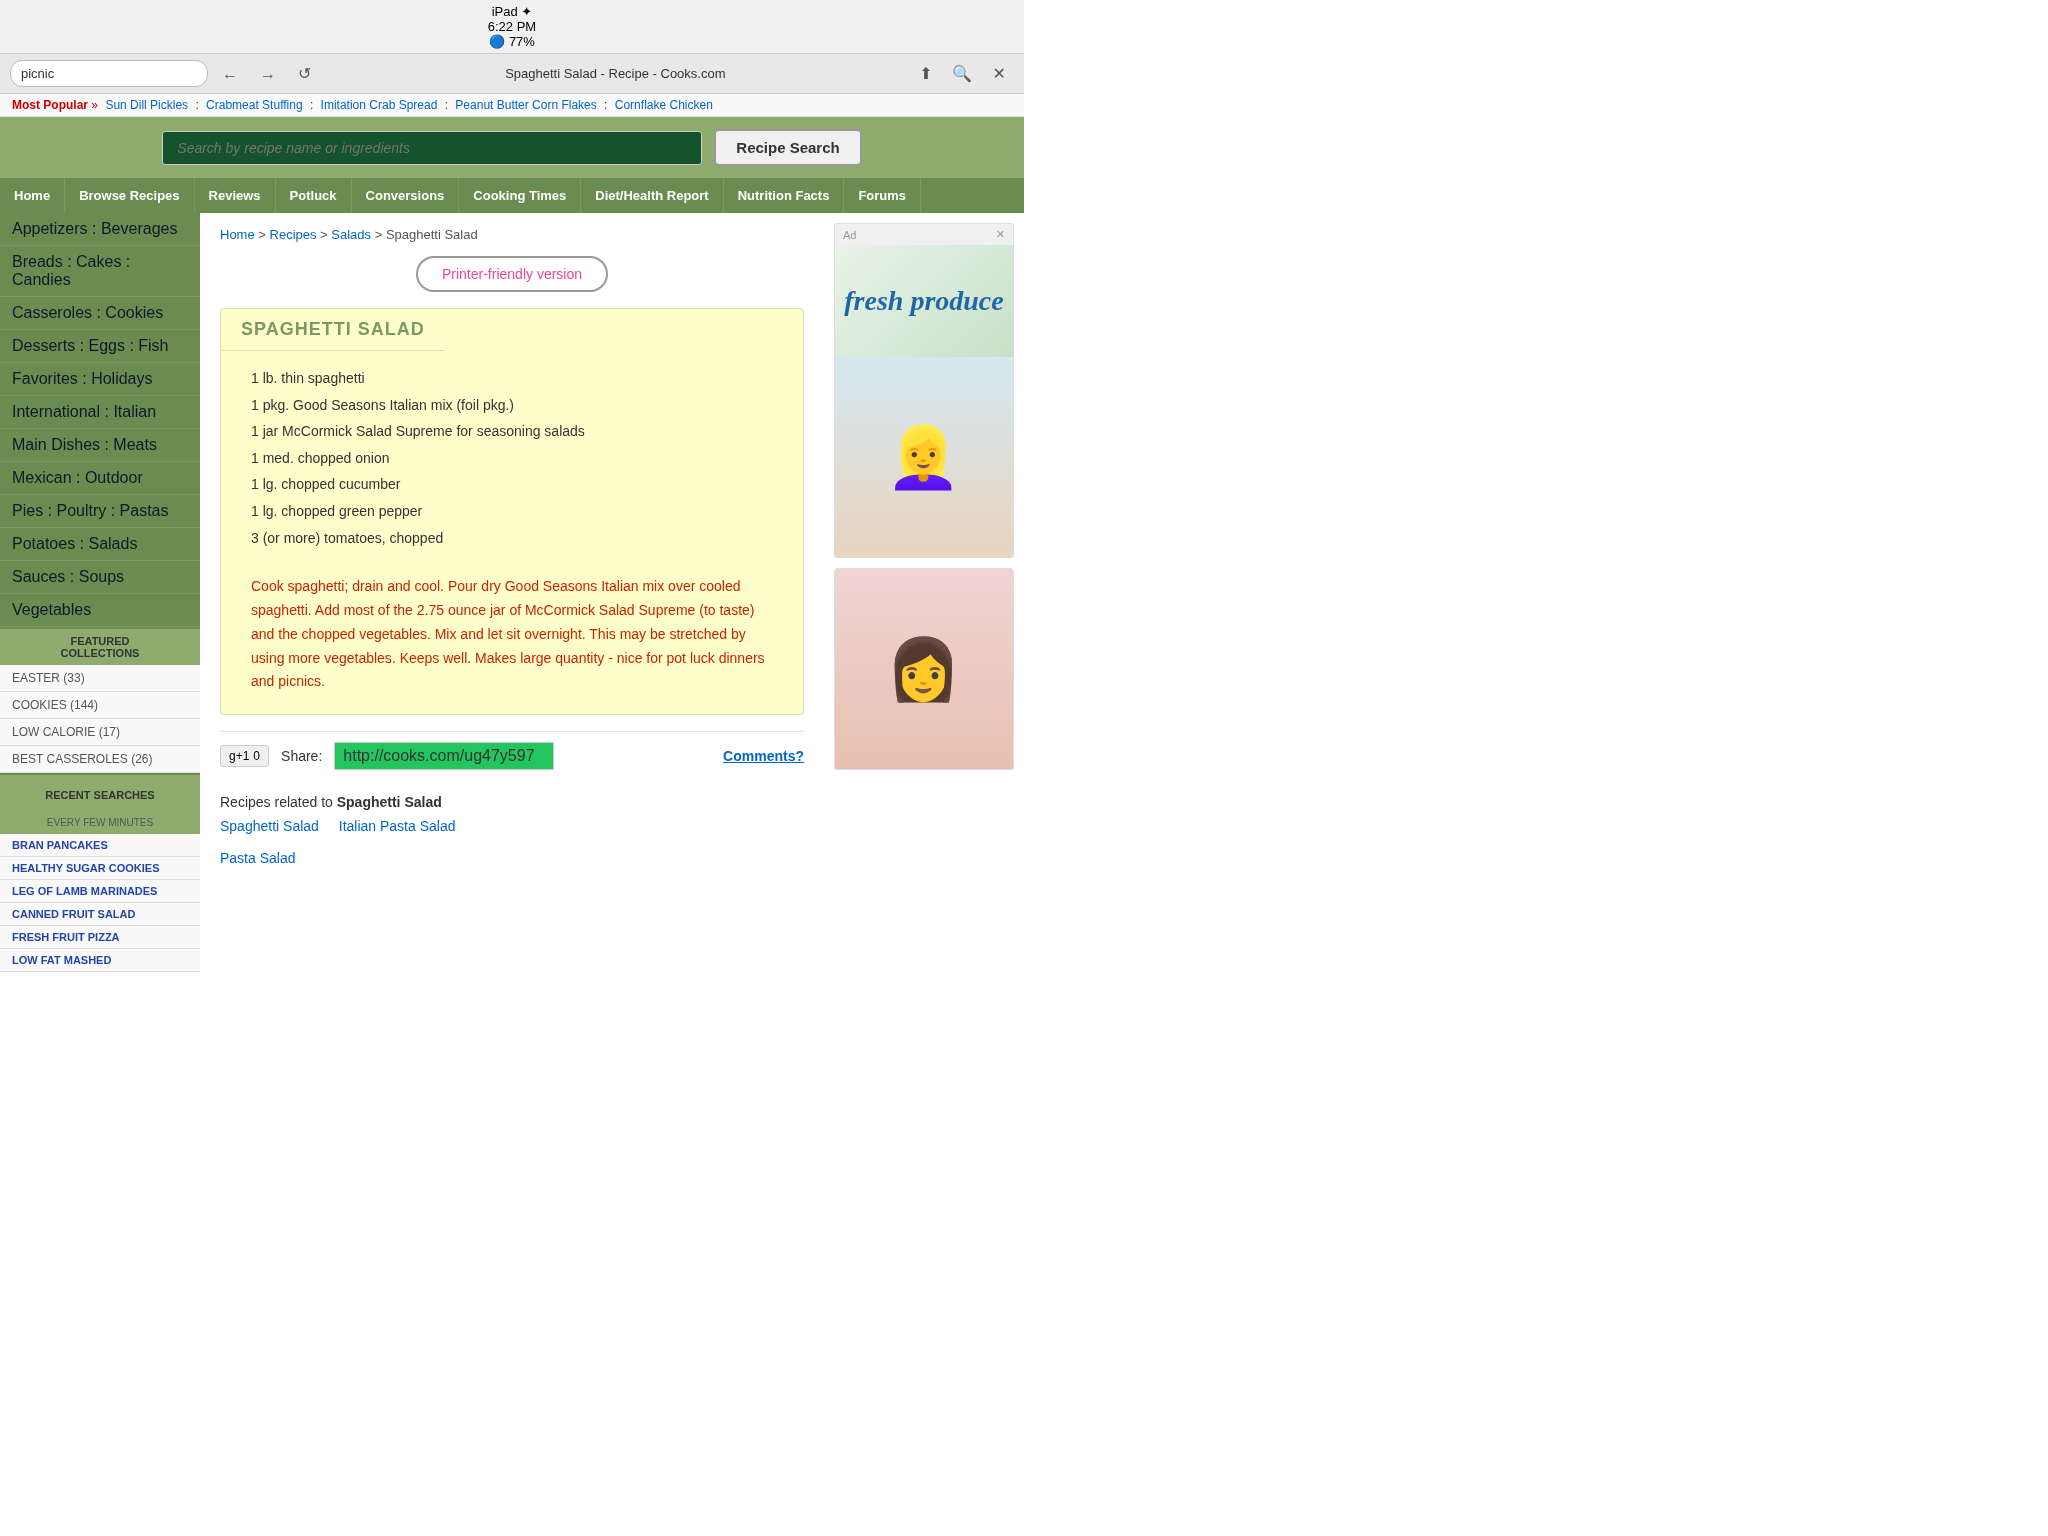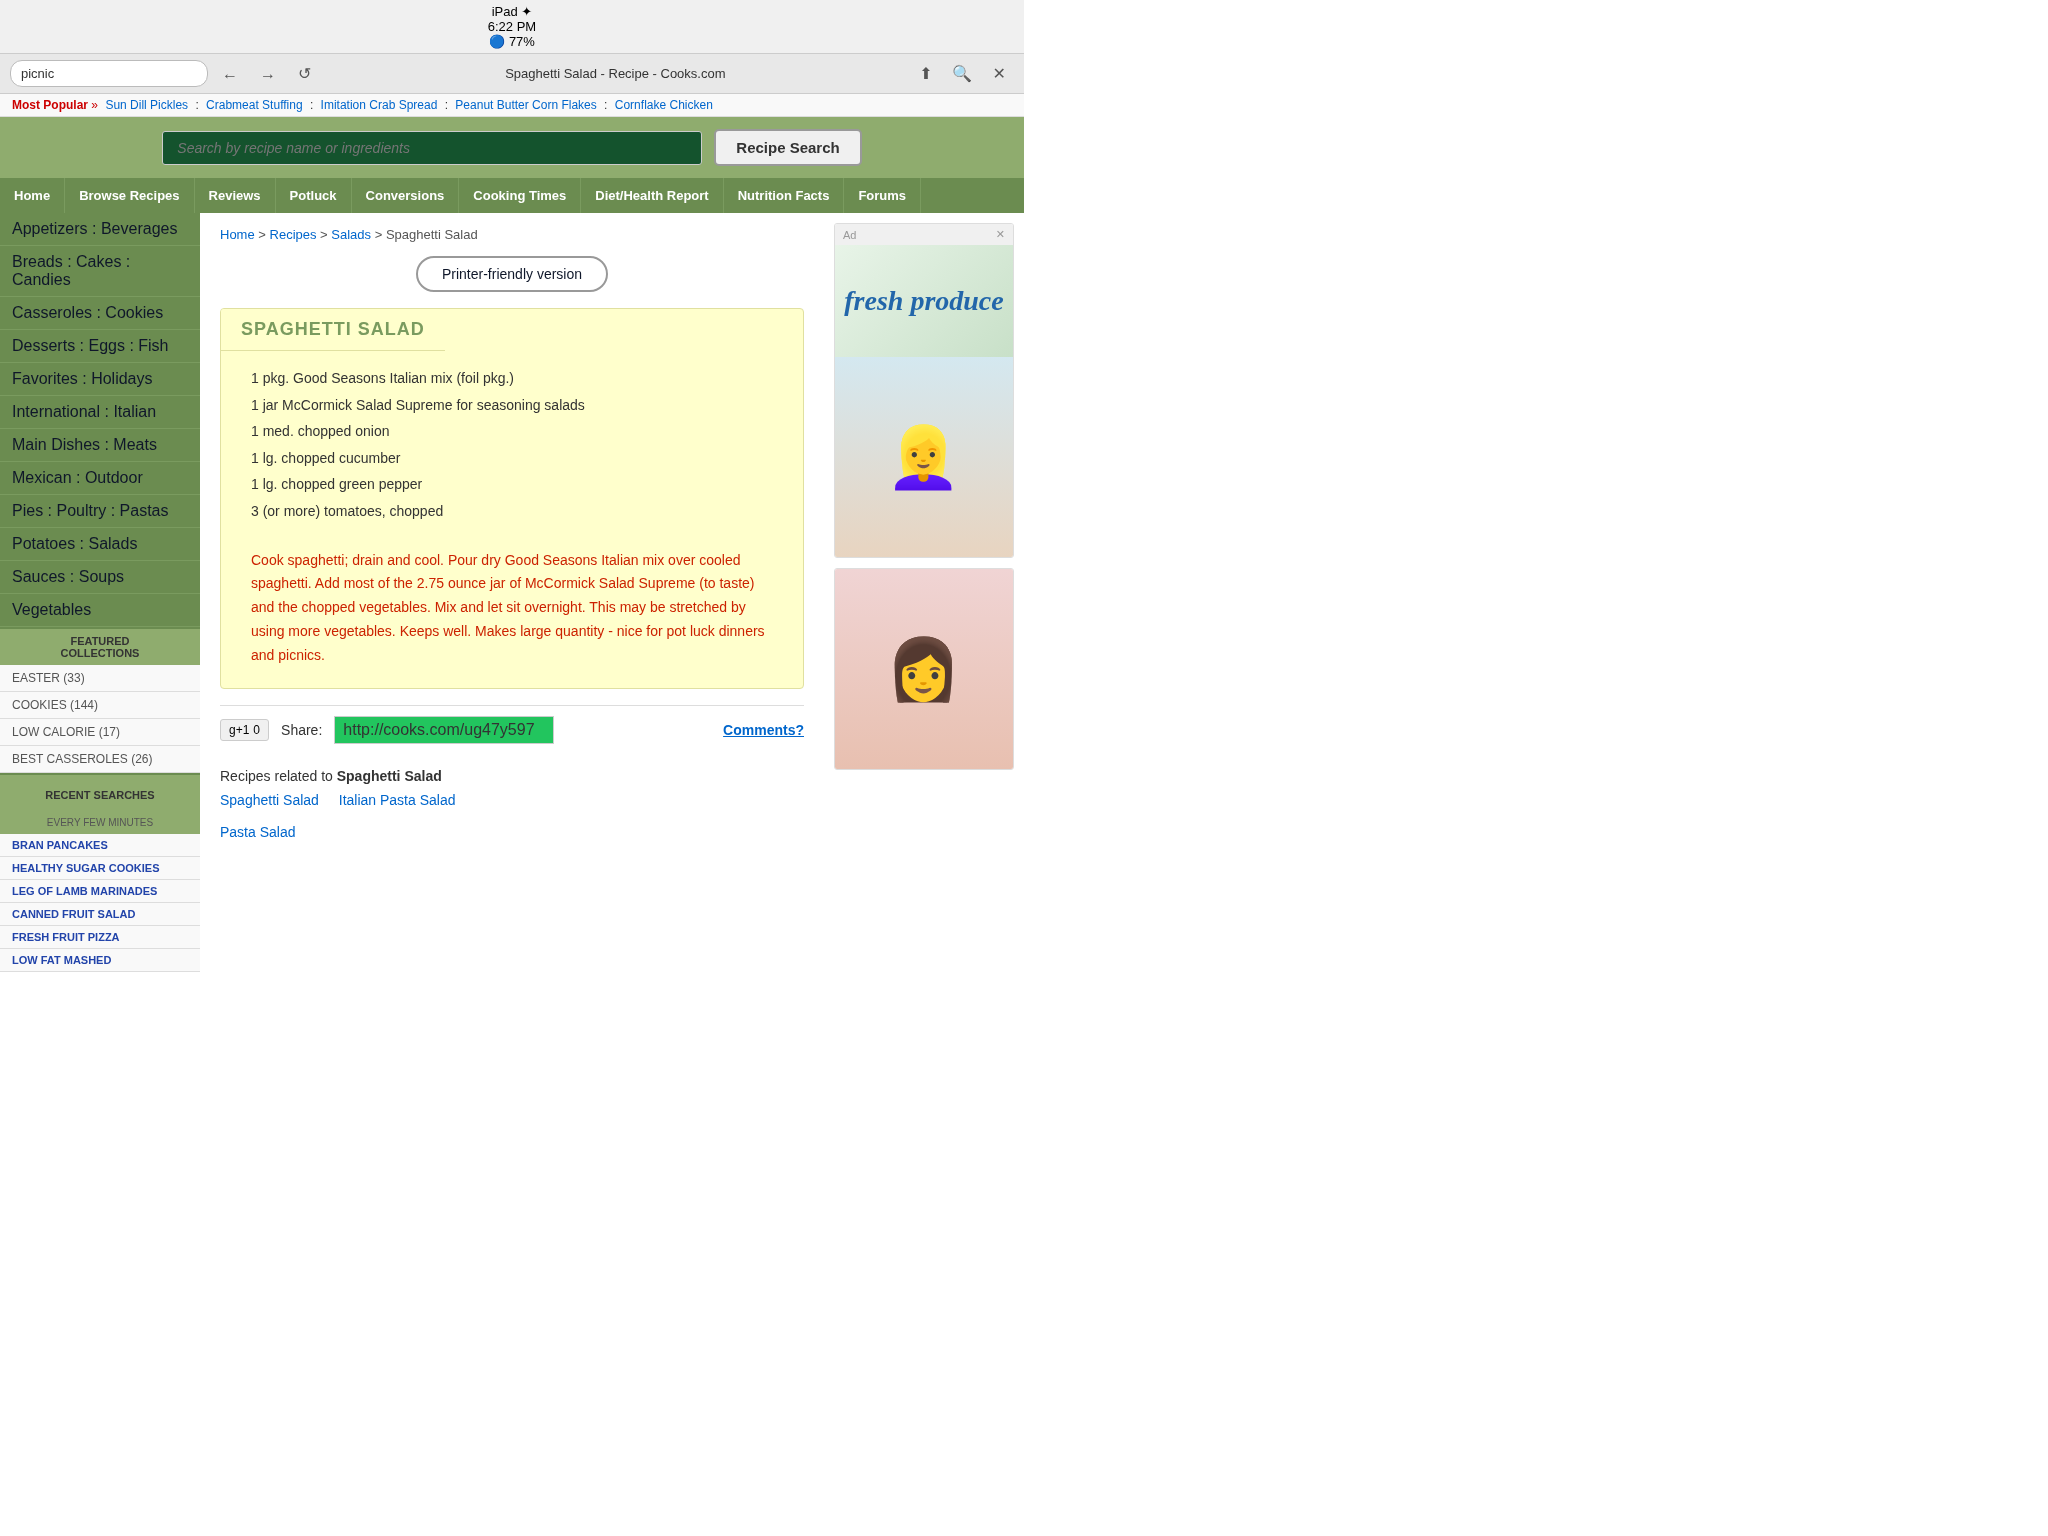--- a/index.html
+++ b/index.html
@@ -208,21 +208,21 @@
       text-align: center;
       margin-bottom: 16px;
     }
     .printer-btn {
       background: white;
       border: 2px solid #999;
       border-radius: 20px;
       padding: 8px 24px;
       font-size: 14px;
       cursor: pointer;
-      color: #0f172a;
+      color: #ec4899;
     }
 
     
     .recipe-card {
       background: #ffffcc;
       border: 1px solid #e0e0a0;
       border-radius: 4px;
       overflow: hidden;
       margin-bottom: 16px;
     }
@@ -443,20 +443,21 @@
     </div>
 
     <div class="printer-friendly">
       <button class="printer-btn">Printer-friendly version</button>
     </div>
 
     <div class="recipe-card">
       <div class="recipe-title-tab">SPAGHETTI SALAD</div>
       <div class="recipe-ingredients">
         <ul>
+          <li>1 lb. thin spaghetti</li>
           <li>1 pkg. Good Seasons Italian mix (foil pkg.)</li>
           <li>1 jar McCormick Salad Supreme for seasoning salads</li>
           <li>1 med. chopped onion</li>
           <li>1 lg. chopped cucumber</li>
           <li>1 lg. chopped green pepper</li>
           <li>3 (or more) tomatoes, chopped</li>
         </ul>
       </div>
       <div class="recipe-instructions">Cook spaghetti; drain and cool. Pour dry Good Seasons Italian mix over cooled spaghetti. Add most of the 2.75 ounce jar of McCormick Salad Supreme (to taste) and the chopped vegetables. Mix and let sit overnight. This may be stretched by using more vegetables. Keeps well. Makes large quantity - nice for pot luck dinners and picnics.</div>
     </div>

